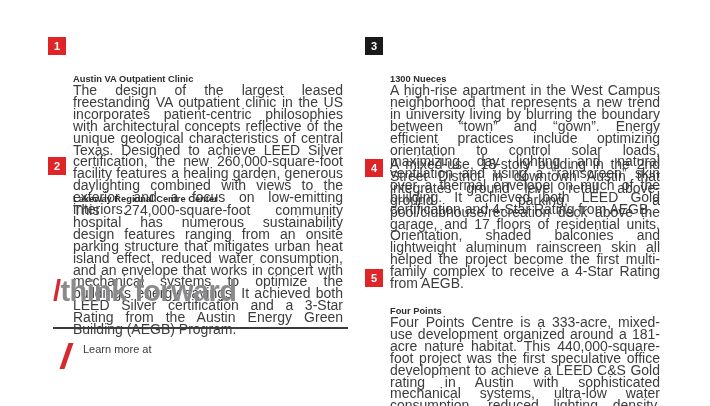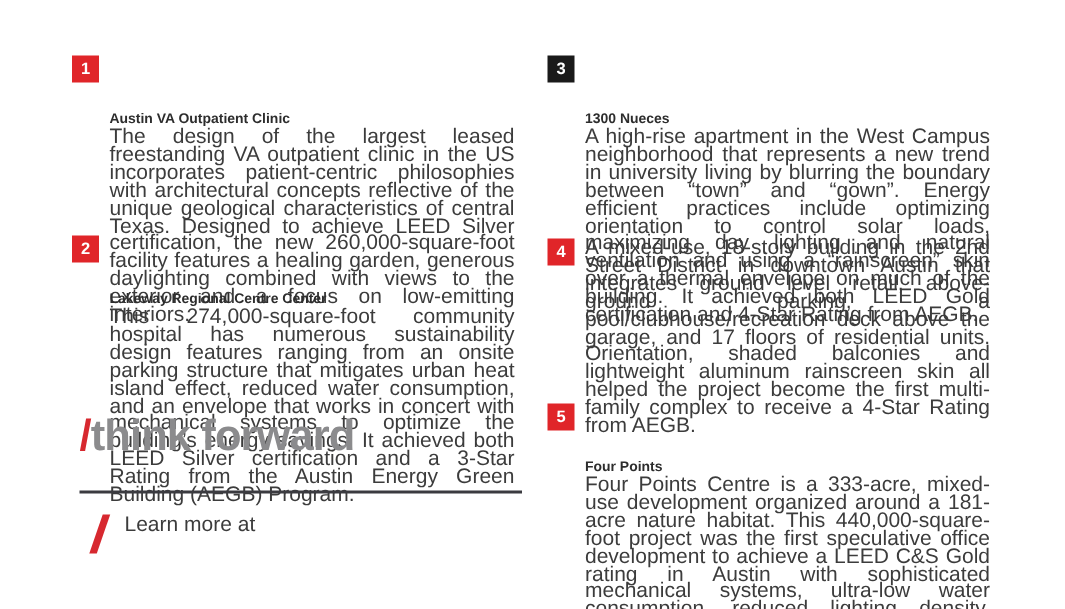--- a/index.html
+++ b/index.html
@@ -84,21 +84,21 @@
     align-items: flex-start;
   }
   .footer-slash {
     width: 5px;
     height: 26px;
     background: #d7282f;
     transform: skewX(-19deg);
     margin: 2px 14px 0 6px;
   }
   .footer-learn {
-    font-size: 14px;
+    font-size: 11px;
     line-height: 12px;
     color: #3c3c3c;
     padding-top: 2px;
   }
   .footer-link {
     font-size: 9.5px;
     line-height: 12px;
     font-weight: bold;
     color: #d7282f;
     margin-top: 2px;

